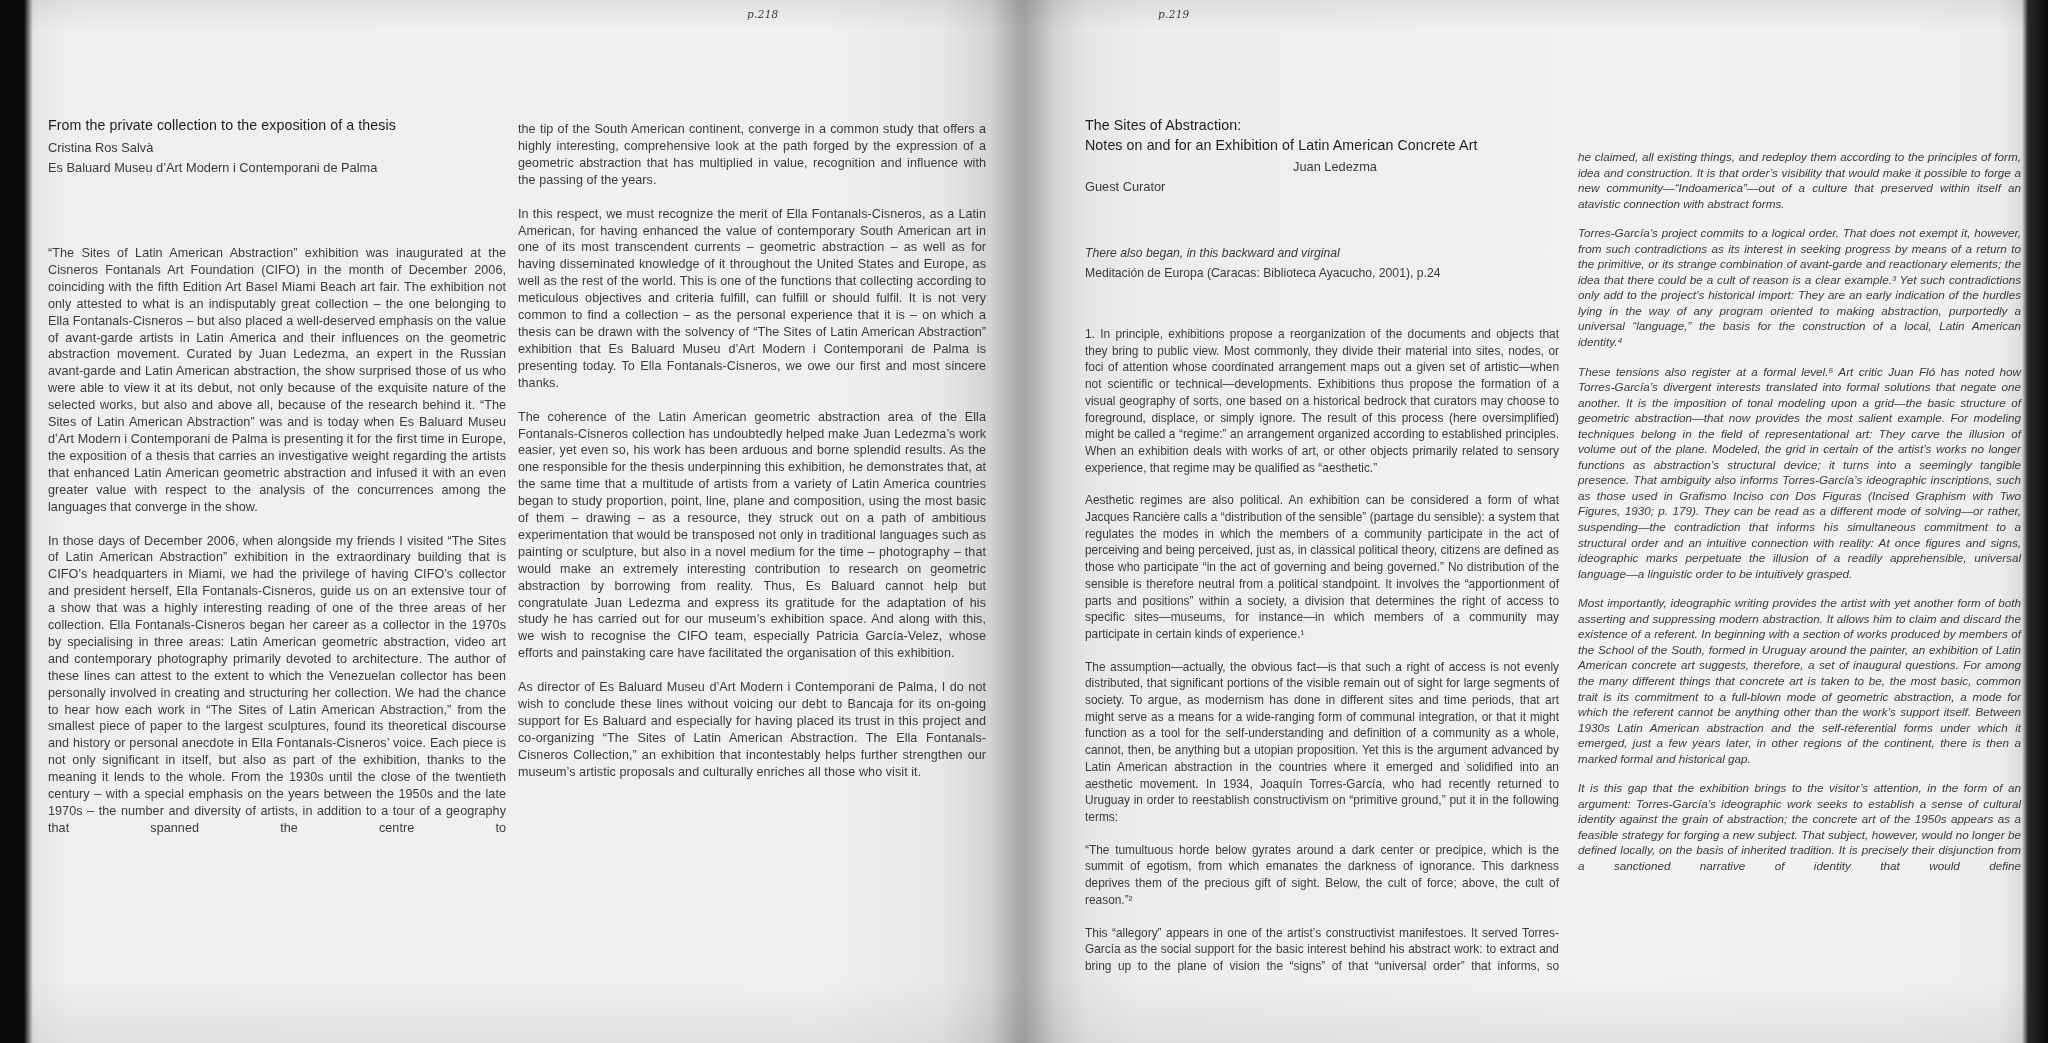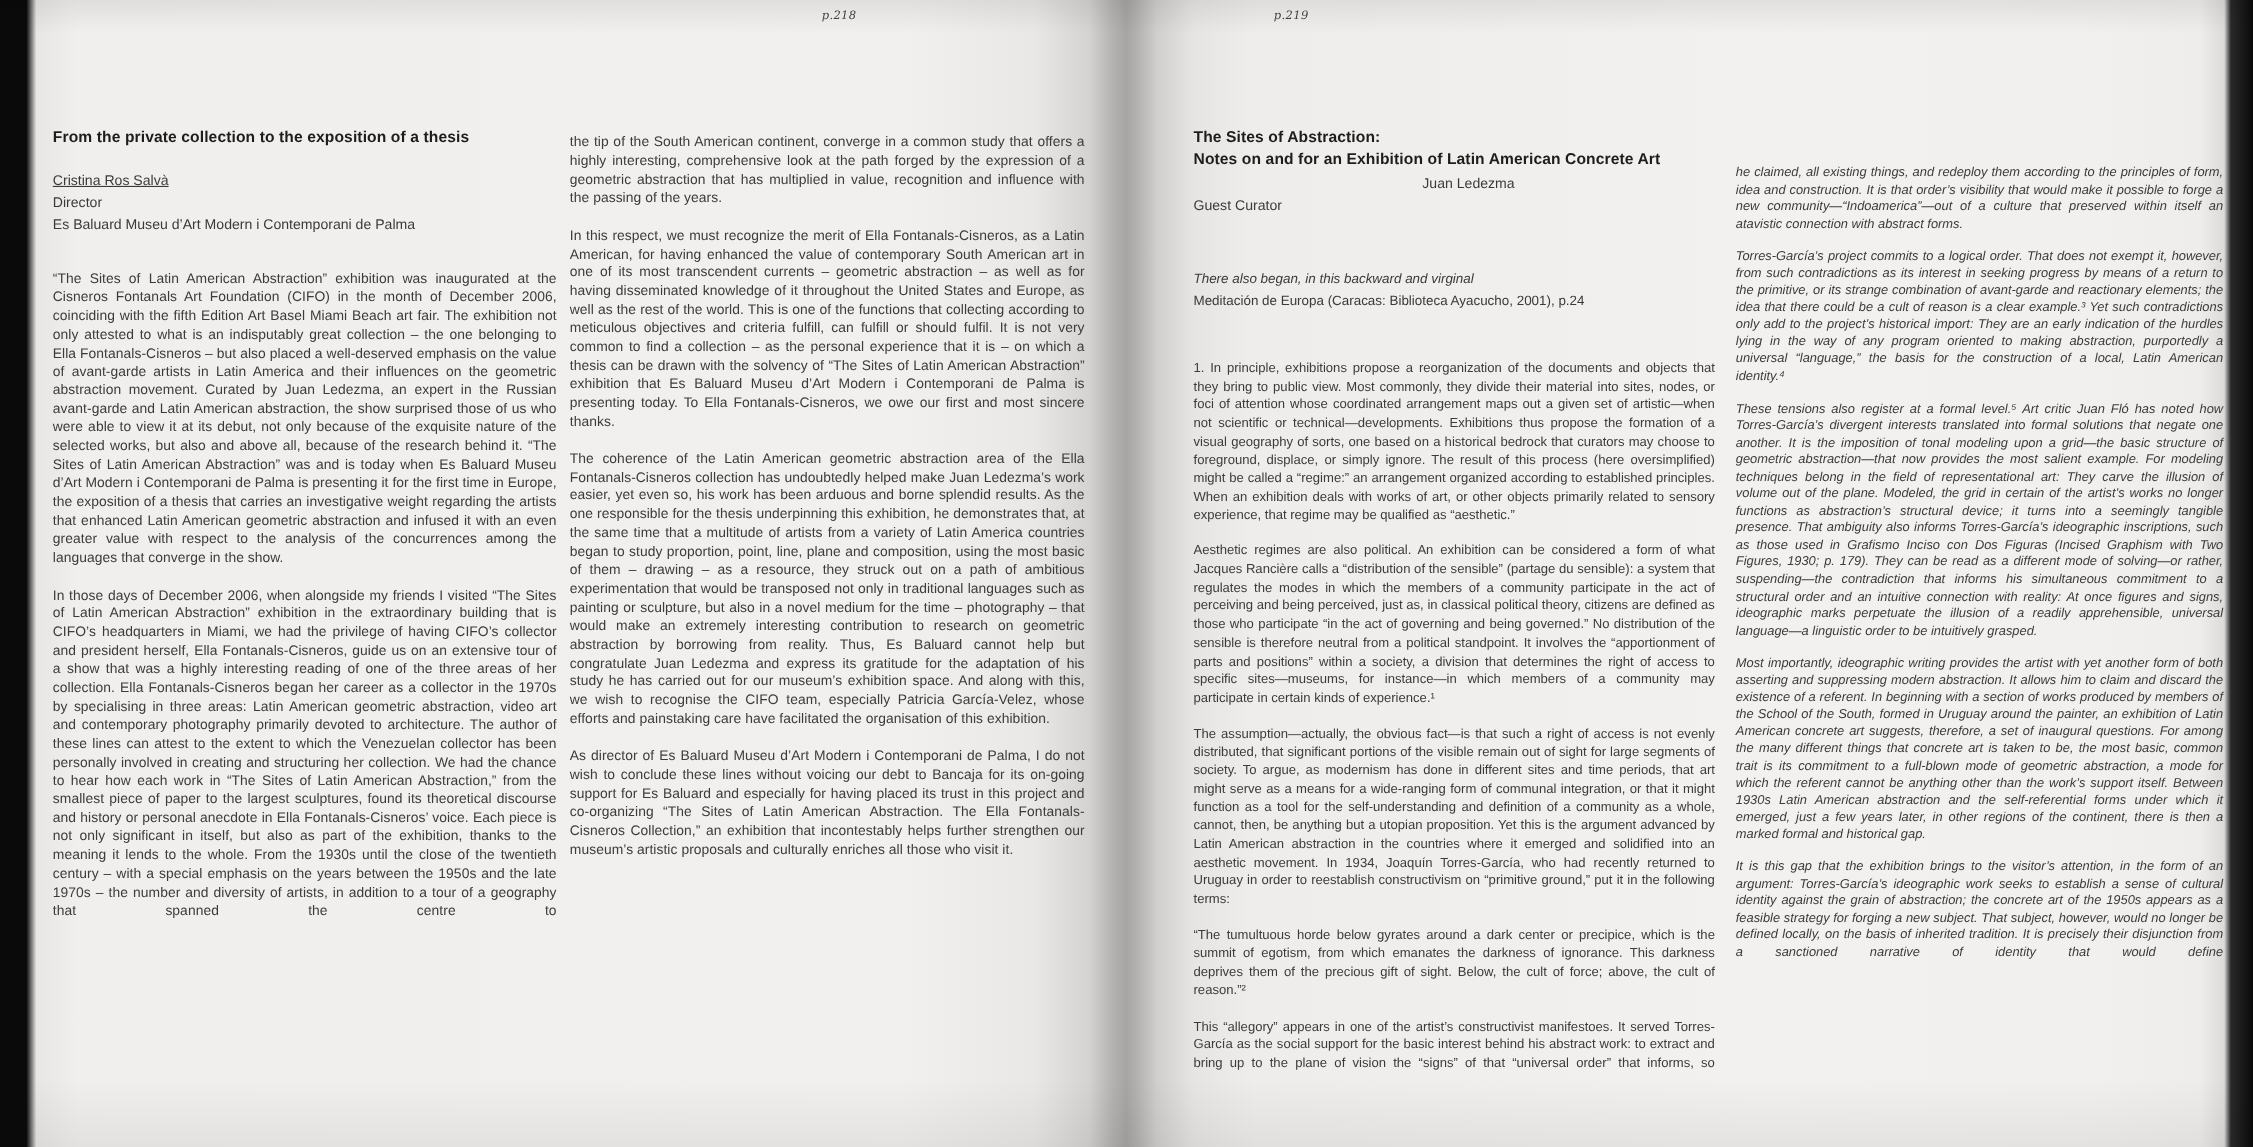--- a/index.html
+++ b/index.html
@@ -14,43 +14,42 @@
         #a6a5a3 1024px, #b6b5b3 1036px, #d0cfcd 1052px, #e7e5e3 1085px,
         #efedeb 1140px, #f2f1ef 1600px, #f1f0ee 1900px, #eeedeb 2000px,
         #dcdbd9 2022px, #2a2a2a 2028px, #0a0a0a 2048px);
     padding-left: 14px;
   }
   .pagenum{
     position:absolute;top:8px;font-family:"DejaVu Serif",serif;font-style:italic;
     font-size:10.5px;color:#3f3f3f;letter-spacing:0.3px;
   }
   .hdr{position:absolute;}
-  .hdr .t{font-weight:bold;font-size:14.2px;line-height:19.5px;color:#1d1d1d;letter-spacing:0.1px;}
+  .hdr .t{font-weight:normal;font-size:14.2px;line-height:19.5px;color:#1d1d1d;letter-spacing:0.1px;}
   .hdr .l{font-size:12.8px;line-height:20.4px;color:#3a3a3a;}
   .col{position:absolute;}
   .col p{margin:0 0 17px 0;text-align:justify;}
   .leftbody p{font-size:12.6px;line-height:16.9px;letter-spacing:0.05px;}
   .rc1 p{font-size:11.9px;line-height:16.7px;margin-bottom:16px;}
   .rc2 p{font-size:11.7px;line-height:15.55px;margin-bottom:14px;}
   .runs-on{text-align-last:justify;}
   .epigraph{position:absolute;font-size:12.2px;line-height:20.2px;color:#3a3a3a;}
   .epigraph .it{font-style:italic;}
 </style>
 </head>
 <body>
 
 <div class="spread">
 
   <span class="pagenum" style="left:747px;">p.218</span>
   <span class="pagenum" style="left:1158px;">p.219</span>
 
   <div class="hdr" style="left:48px;top:116px;width:470px;">
     <div class="t">From the private collection to the exposition of a thesis</div>
-    <div class="l" style="margin-top:18px;text-decoration:underline;">Cristina Ros Salvà</div>
-    <div class="l">Director</div>
+    <div class="l" style="margin-top:2px;">Cristina Ros Salvà</div>
     <div class="l">Es Baluard Museu d’Art Modern i Contemporani de Palma</div>
   </div>
 
   <div class="col leftbody" style="left:48px;top:245px;width:458px;">
     <p>“The Sites of Latin American Abstraction” exhibition was inaugurated at the Cisneros Fontanals Art Foundation (CIFO) in the month of December 2006, coinciding with the fifth Edition Art Basel Miami Beach art fair. The exhibition not only attested to what is an indisputably great collection – the one belonging to Ella Fontanals-Cisneros – but also placed a well-deserved emphasis on the value of avant-garde artists in Latin America and their influences on the geometric abstraction movement. Curated by Juan Ledezma, an expert in the Russian avant-garde and Latin American abstraction, the show surprised those of us who were able to view it at its debut, not only because of the exquisite nature of the selected works, but also and above all, because of the research behind it. “The Sites of Latin American Abstraction” was and is today when Es Baluard Museu d’Art Modern i Contemporani de Palma is presenting it for the first time in Europe, the exposition of a thesis that carries an investigative weight regarding the artists that enhanced Latin American geometric abstraction and infused it with an even greater value with respect to the analysis of the concurrences among the languages that converge in the show.</p>
     <p class="runs-on">In those days of December 2006, when alongside my friends I visited “The Sites of Latin American Abstraction” exhibition in the extraordinary building that is CIFO’s headquarters in Miami, we had the privilege of having CIFO’s collector and president herself, Ella Fontanals-Cisneros, guide us on an extensive tour of a show that was a highly interesting reading of one of the three areas of her collection. Ella Fontanals-Cisneros began her career as a collector in the 1970s by specialising in three areas: Latin American geometric abstraction, video art and contemporary photography primarily devoted to architecture. The author of these lines can attest to the extent to which the Venezuelan collector has been personally involved in creating and structuring her collection. We had the chance to hear how each work in “The Sites of Latin American Abstraction,” from the smallest piece of paper to the largest sculptures, found its theoretical discourse and history or personal anecdote in Ella Fontanals-Cisneros’ voice. Each piece is not only significant in itself, but also as part of the exhibition, thanks to the meaning it lends to the whole. From the 1930s until the close of the twentieth century – with a special emphasis on the years between the 1950s and the late 1970s – the number and diversity of artists, in addition to a tour of a geography that spanned the centre to</p>
   </div>
 
   <div class="col leftbody" style="left:518px;top:121px;width:468px;">
     <p>the tip of the South American continent, converge in a common study that offers a highly interesting, comprehensive look at the path forged by the expression of a geometric abstraction that has multiplied in value, recognition and influence with the passing of the years.</p>

